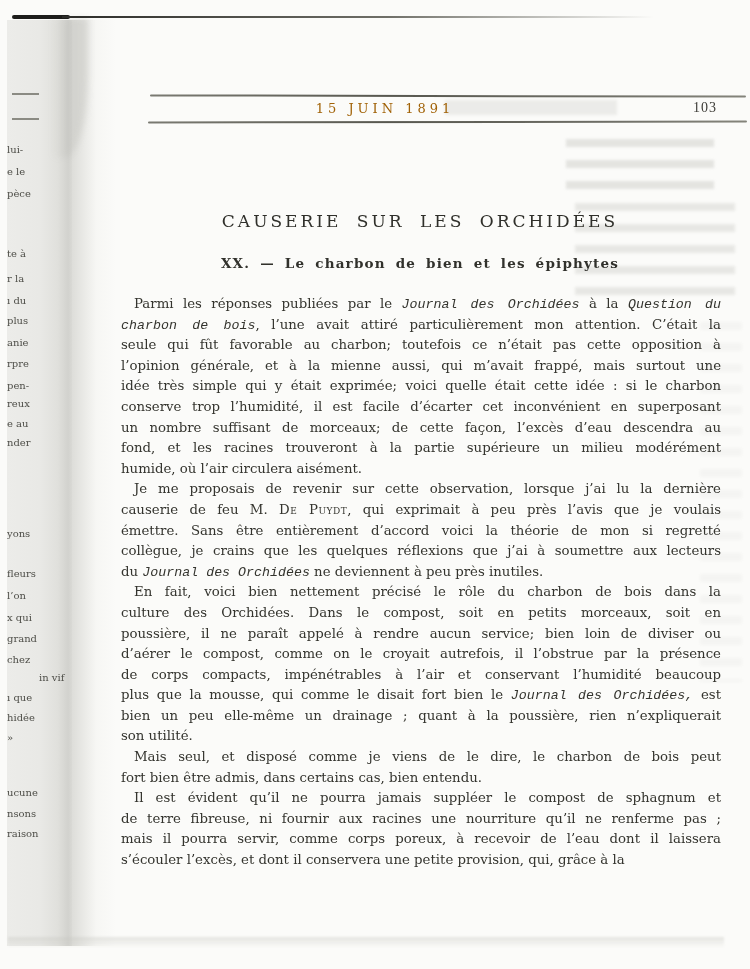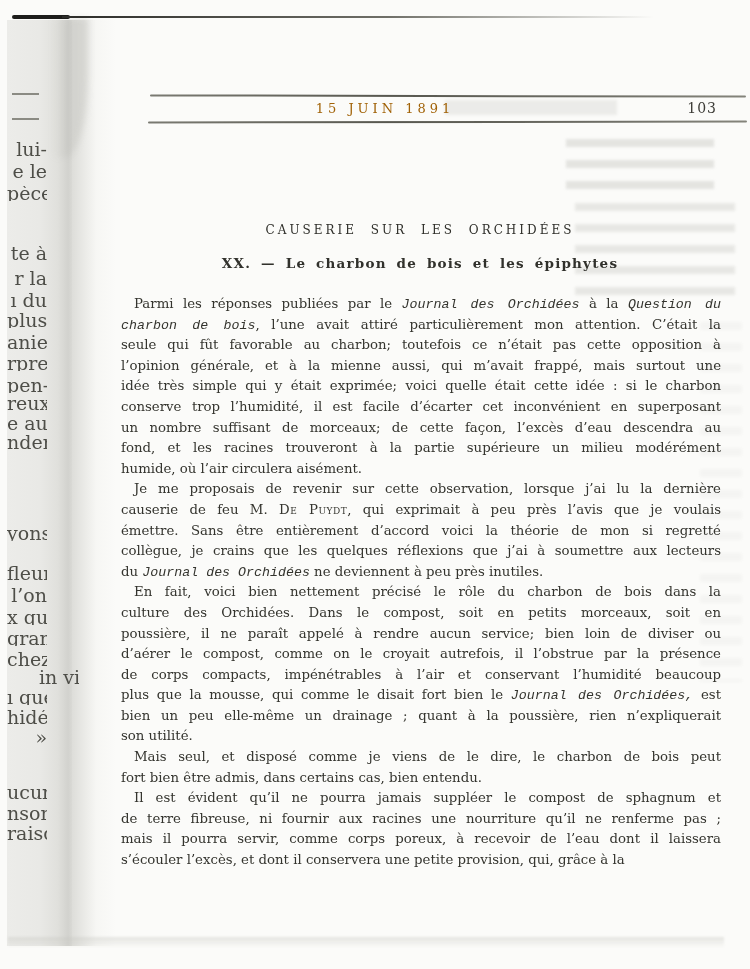--- a/index.html
+++ b/index.html
@@ -28,22 +28,22 @@
   
   #topline1 { position:absolute; left:12px; top:15px; width:58px; height:4px; background:#1d1d1b; border-radius:2px; }
   #topline2 { position:absolute; left:62px; top:16px; width:592px; height:2px;
     background:linear-gradient(to right,#2c2c29,#6f6f68 55%,rgba(130,130,122,0) 100%); }
   
   .mrule { position:absolute; left:12px; width:27px; height:2px; background:#8b8b83; }
   #mrule1 { top:93px; } #mrule2 { top:118px; }
   
   #frags { position:absolute; left:7px; top:0; width:40px; height:969px; }
   .frag {
-    position:absolute; left:0; width:40px; text-align:right;
-    font-size:19px; line-height:15px; color:#4e4e48; white-space:nowrap; overflow:hidden;
+    position:absolute; left:0; width:40px; 
+    font-size:10px; line-height:15px; color:#4e4e48; white-space:nowrap; overflow:hidden;
   }
   
   .smudge {
     position:absolute; filter:blur(1.6px);
     background-image:repeating-linear-gradient(180deg, rgba(138,138,130,.38) 0px, rgba(138,138,130,.38) 8px, rgba(0,0,0,0) 8px, rgba(0,0,0,0) 21px);
   }
   #ghost-date { left:445px; top:100px; width:172px; height:15px; opacity:.40;
     background-image:linear-gradient(rgba(138,138,130,.35),rgba(138,138,130,.35)); }
   #ghost-a { left:566px; top:139px; width:148px; height:56px; opacity:.55; }
   #ghost-b { left:575px; top:203px; width:160px; height:104px; opacity:.45; }
@@ -54,26 +54,26 @@
   .hrule { position:absolute; height:2px; border-radius:1px;
     background:linear-gradient(to right,#7a7a72,#57574f 40%,#6e6e66 75%,#84847b); }
   #rule1 { left:150px; top:95px;  width:596px; transform:rotate(.12deg); }
   #rule2 { left:148px; top:121px; width:599px; transform:rotate(-.08deg); }
   #hdr-date {
     position:absolute; left:280px; top:101px; width:210px; text-align:center;
     font-size:13px; letter-spacing:4px; color:#a16207;
   }
   #hdr-page {
     position:absolute; left:683px; top:100px; width:34px; text-align:right;
-    font-size:14px; letter-spacing:1px; color:#3d3c37;
+    font-size:14px; letter-spacing:1px; color:#3d3c37;font-family:Liberation Serif, serif;
   }
   
   #title {
-    position:absolute; left:110px; top:223px; width:620px; margin:0;
-    text-align:center; font-weight:normal; font-size:12px;
+    position:absolute; left:110px; top:211px; width:620px; margin:0;
+    text-align:center; font-weight:normal; font-size:17px;
     letter-spacing:3px; word-spacing:7px; color:#2f2f2a;
   }
   #section {
     position:absolute; left:110px; top:255px; width:620px; text-align:center;
     font-weight:bold; font-size:13.5px; letter-spacing:1.2px; word-spacing:4px; color:#31312c;
   }
   #section span { margin:0 5px; }
   
   #body-text {
     position:absolute; left:121px; top:294px; width:600px;
@@ -135,21 +135,21 @@
   <div id="ghost-b" class="smudge"></div>
   <div id="ghost-right" class="smudge"></div>
 
   <div id="rule1" class="hrule"></div>
   <div id="hdr-date">15 JUIN 1891</div>
   <div id="hdr-page">103</div>
   <div id="rule2" class="hrule"></div>
 
   <h1 id="title">CAUSERIE SUR LES ORCHIDÉES</h1>
   <div id="section">
-    <span>XX.</span><span>—</span><span>Le charbon de bois et les épiphytes</span>
+    <span>XX.</span><span>—</span><span>Le charbon de bien et les épiphytes</span>
   </div>
 
   <div id="body-text">
       <div class="bline first"><span>Parmi les réponses publiées par le </span><span class="it">Journal des Orchidées</span><span> à la </span><span class="it">Question du</span></div>
       <div class="bline"><span class="it">charbon de bois</span><span>, l’une avait attiré particulièrement mon attention. C’était la</span></div>
       <div class="bline"><span>seule qui fût favorable au charbon; toutefois ce n’était pas cette opposition à</span></div>
       <div class="bline"><span>l’opinion générale, et à la mienne aussi, qui m’avait frappé, mais surtout une</span></div>
       <div class="bline"><span>idée très simple qui y était exprimée; voici quelle était cette idée : si le charbon</span></div>
       <div class="bline"><span>conserve trop l’humidité, il est facile d’écarter cet inconvénient en superposant</span></div>
       <div class="bline"><span>un nombre suffisant de morceaux; de cette façon, l’excès d’eau descendra au</span></div>

